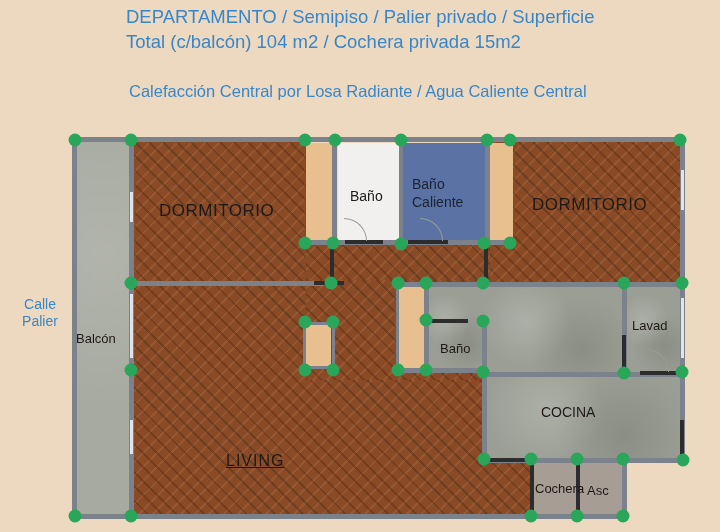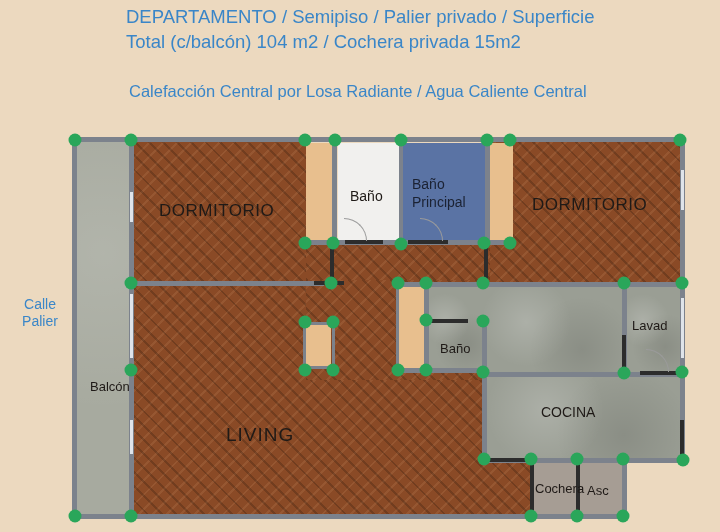--- a/index.html
+++ b/index.html
@@ -162,27 +162,27 @@
   <div class="node" style="left:531px;top:459px;"></div>
   <div class="node" style="left:577px;top:459px;"></div>
   <div class="node" style="left:623px;top:459px;"></div>
   <div class="node" style="left:683px;top:460px;"></div>
   <div class="node" style="left:75px;top:516px;"></div>
   <div class="node" style="left:131px;top:516px;"></div>
   <div class="node" style="left:531px;top:516px;"></div>
   <div class="node" style="left:577px;top:516px;"></div>
   <div class="node" style="left:623px;top:516px;"></div>
 
-  <div class="lbl sm" style="left:90px;top:331px;margin-top:48px;">Balcón</div>
+  <div class="lbl sm" style="left:76px;top:331px;">Balcón</div>
   <div class="lbl big" style="left:159px;top:201px;">DORMITORIO</div>
   <div class="lbl med" style="left:350px;top:188px;">Baño</div>
   <div class="lbl med ctr" style="left:412px;top:175px;line-height:18px;color:#1b2233;">
     <div style="text-align:left;">Baño</div>
-    <div>Principal</div>
+    <div>Caliente</div>
   </div>
   <div class="lbl big" style="left:532px;top:195px;">DORMITORIO</div>
-  <div class="lbl big" style="left:226px;top:424px;font-size:19px;letter-spacing:1px;">LIVING</div>
+  <div class="lbl big" style="left:226px;top:452px;font-size:16px;letter-spacing:1px;text-decoration:underline;">LIVING</div>
   <div class="lbl sm" style="left:440px;top:341px;">Baño</div>
   <div class="lbl sm" style="left:632px;top:318px;">Lavad</div>
   <div class="lbl med" style="left:541px;top:404px;">COCINA</div>
   <div class="lbl sm" style="left:535px;top:481px;">Cochera</div>
   <div class="lbl sm" style="left:587px;top:483px;">Asc</div>
 </div>
 
 </body></html>

